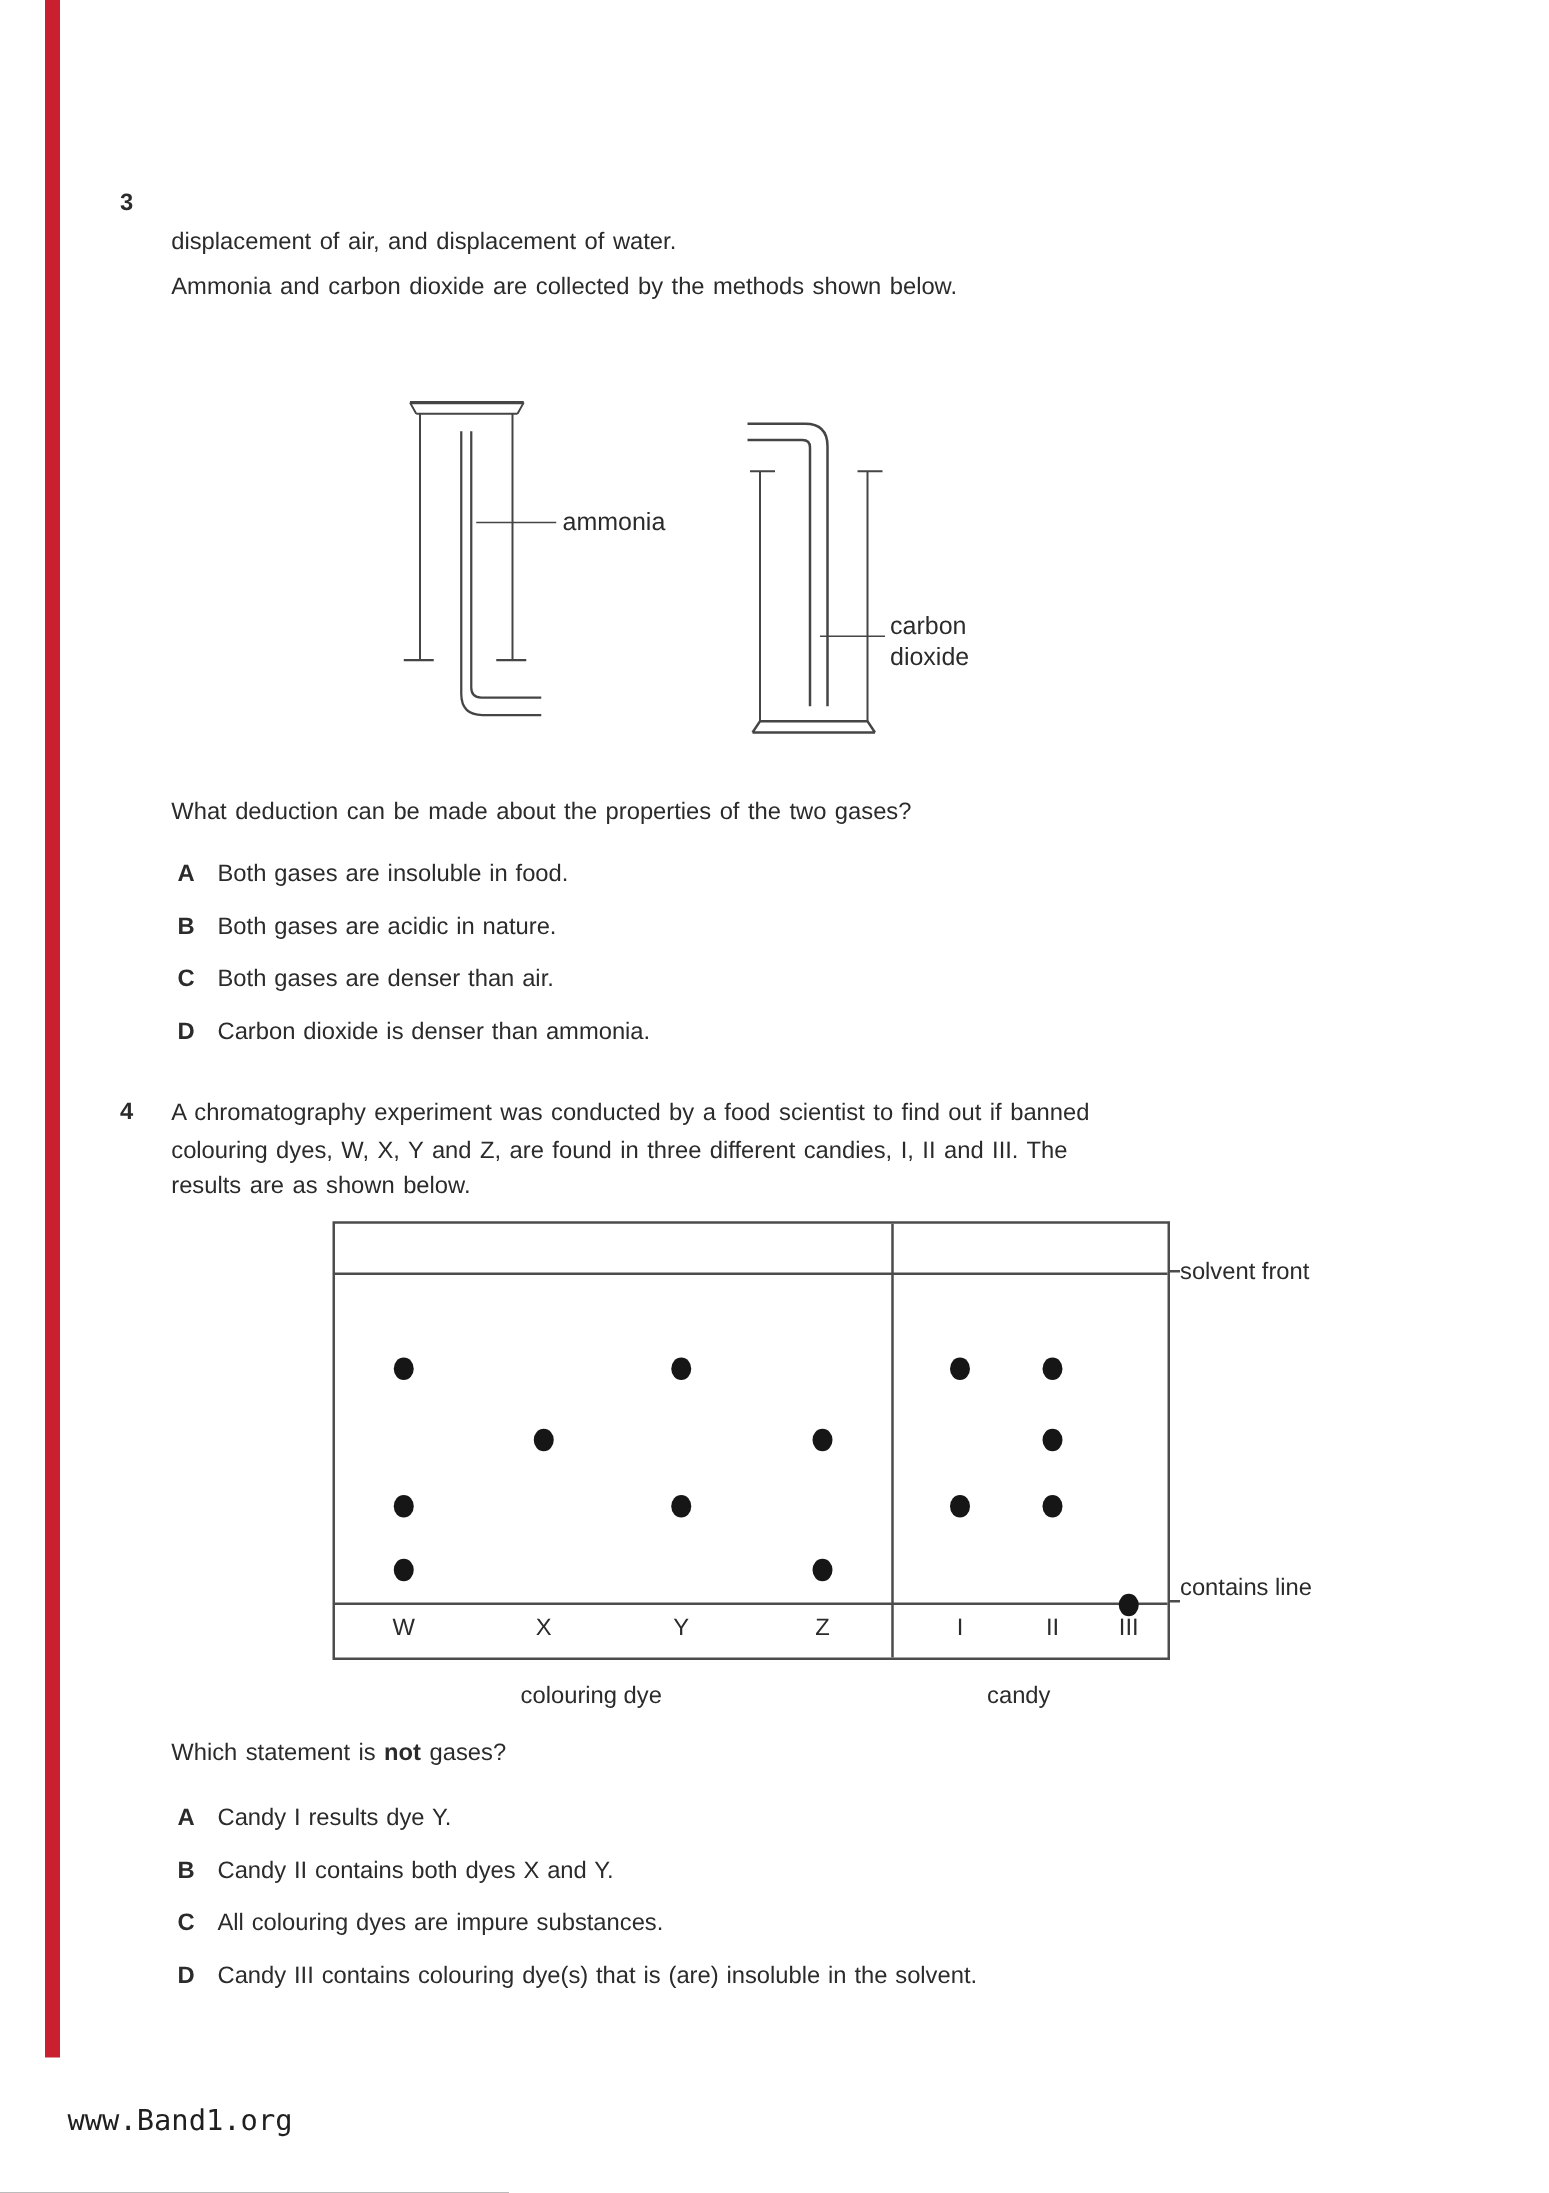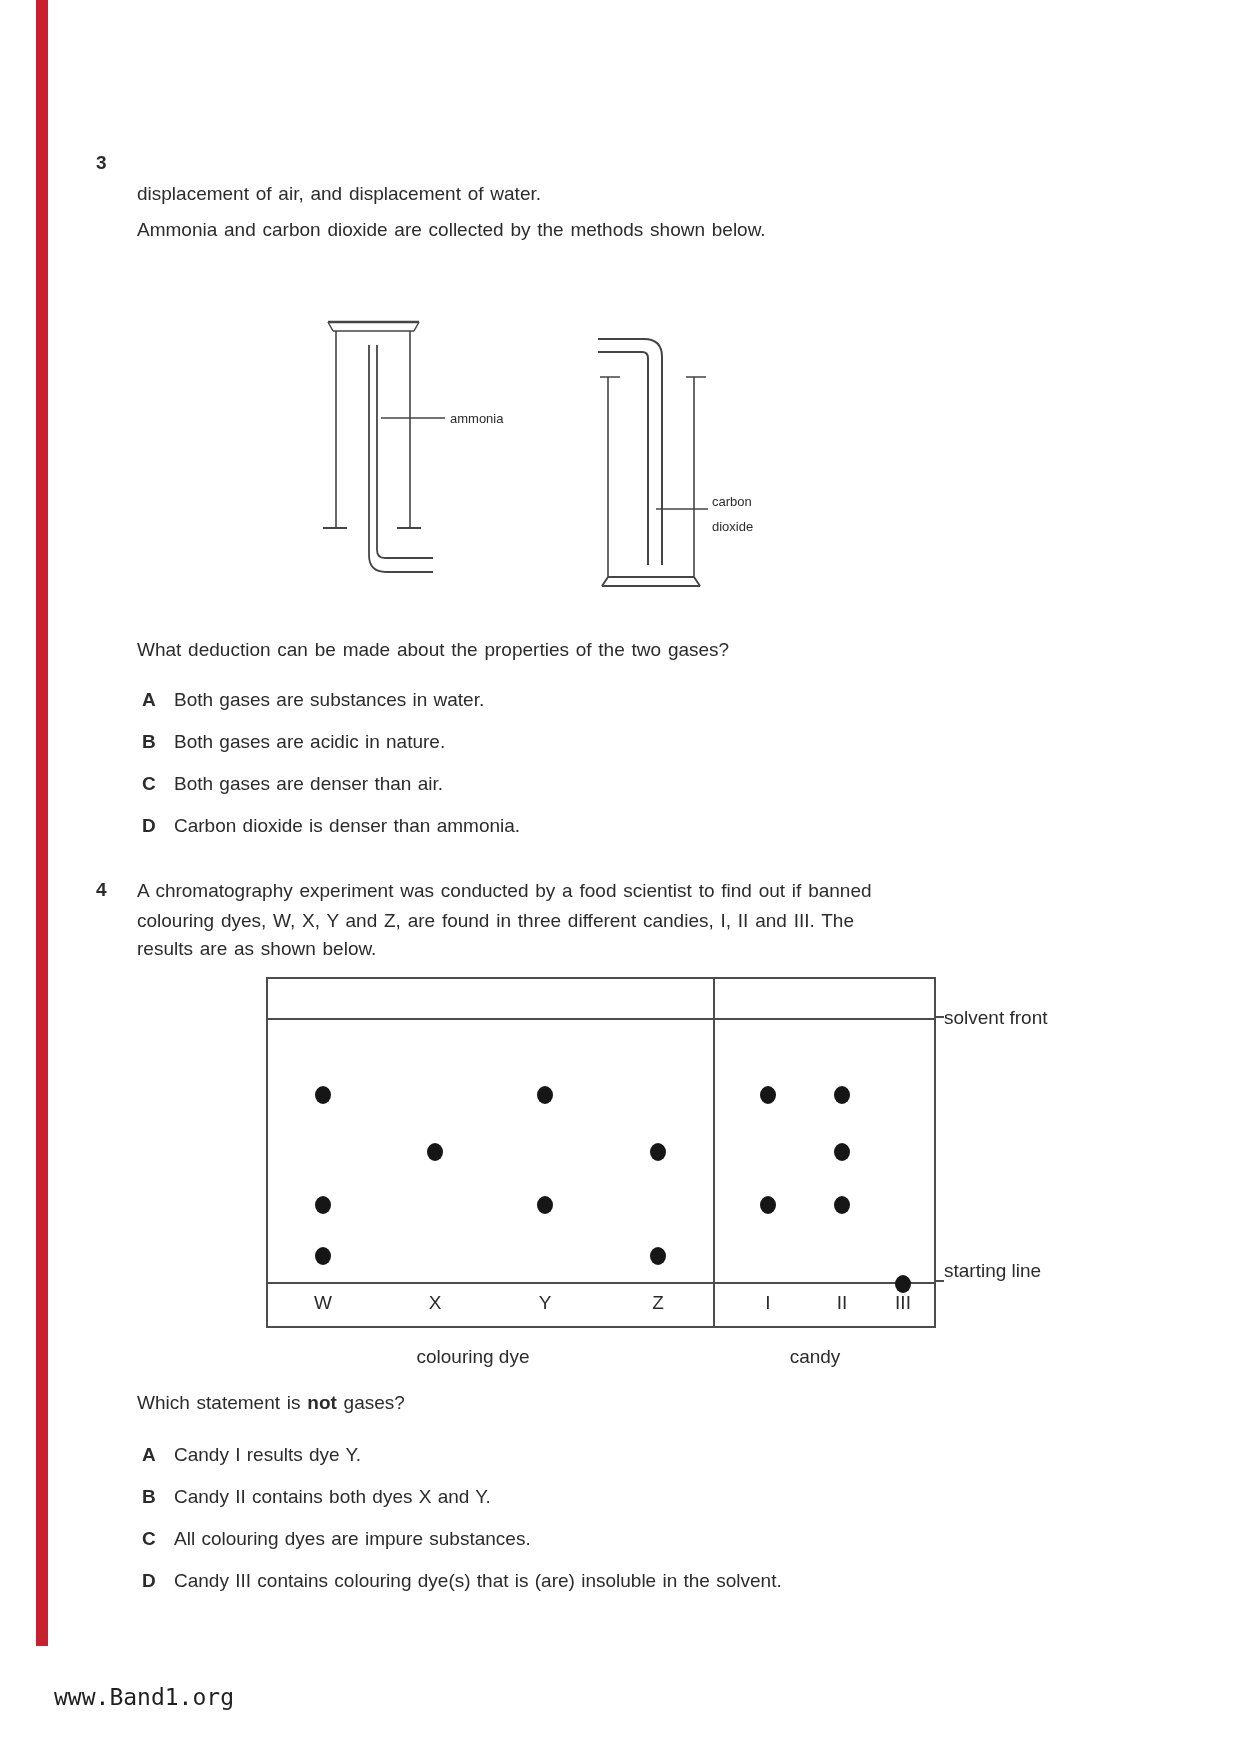--- a/index.html
+++ b/index.html
@@ -17,21 +17,21 @@
   
   #chrom-box{position:absolute;left:266px;top:977px;width:670px;height:351px;
     border:2px solid #4c4c4c;box-sizing:border-box;}
   .hline{position:absolute;left:0;right:0;height:2px;background:#4c4c4c;}
   .vline{position:absolute;top:0;bottom:0;width:2px;background:#4c4c4c;}
   .nub{position:absolute;width:8px;height:2px;background:#4c4c4c;}
   .spot{position:absolute;width:16px;height:18px;border-radius:50%;background:#161616;}
   .col-label{position:absolute;transform:translateX(-50%);font-size:19px;top:313px;}
   .under-label{position:absolute;transform:translateX(-50%);font-size:19px;}
   .side-label{position:absolute;font-size:19px;text-align:right;}
-  .diagram-label{position:absolute;font-size:13px;line-height:25px;}
+  .diagram-label{position:absolute;font-size:20px;line-height:25px;}
   #footer{position:absolute;left:54px;top:1684px;font-family:"DejaVu Sans Mono","Liberation Mono",monospace;
     font-size:23px;color:#1f1f1f;}
   svg path{fill:none;stroke:#454545;}
 </style>
 </head>
 <body>
 
 <div id="page">
 
   <div class="redbar" id="redbar" style="background: rgb(200, 32, 46);"></div>
@@ -57,21 +57,21 @@
     <path d="M318,262 L404,262 M312,271 L410,271 M318,262 L312,271 M404,262 L410,271" stroke-width="1.9"></path>
     <path d="M366,194 L418,194" stroke-width="1.3"></path>
   </svg>
   <div class="diagram-label" style="left:450px;top:406px;">ammonia</div>
   <div class="diagram-label" style="left:712px;top:489px;width:84px;white-space:normal;">carbon dioxide</div>
 
   <div class="abs body-text" style="left:137px;top:638px;">What deduction can be made about the properties of the two gases?</div>
 
   <div class="opt" style="top:689px;">
     <span class="letter">A</span>
-    <span>Both gases are substances in water.</span>
+    <span>Both gases are insoluble in food.</span>
   </div>
   <div class="opt" style="top:731px;">
     <span class="letter">B</span>
     <span>Both gases are acidic in nature.</span>
   </div>
   <div class="opt" style="top:773px;">
     <span class="letter">C</span>
     <span>Both gases are denser than air.</span>
   </div>
   <div class="opt" style="top:815px;">
@@ -108,21 +108,21 @@
     <div class="col-label" style="left:167px;">X</div>
     <div class="col-label" style="left:277px;">Y</div>
     <div class="col-label" style="left:390px;">Z</div>
     <div class="col-label" style="left:500px;">I</div>
     <div class="col-label" style="left:574px;">II</div>
     <div class="col-label" style="left:635px;">III</div>
   </div>
   <div class="nub" style="left:936px;top:1016px;"></div>
   <div class="nub" style="left:936px;top:1280px;"></div>
   <div class="side-label" style="left:944px;top:1007px;">solvent front</div>
-  <div class="side-label" style="left:944px;top:1260px;">starting line</div>
+  <div class="side-label" style="left:944px;top:1260px;">contains line</div>
   <div class="under-label" style="left:473px;top:1346px;">colouring dye</div>
   <div class="under-label" style="left:815px;top:1346px;">candy</div>
 
   <div class="abs body-text" style="left:137px;top:1391px;">
     <span>Which statement is </span><span style="font-weight:bold;">not</span><span> gases?</span>
   </div>
 
   <div class="opt" style="top:1444px;">
     <span class="letter">A</span>
     <span>Candy I results dye Y.</span>

